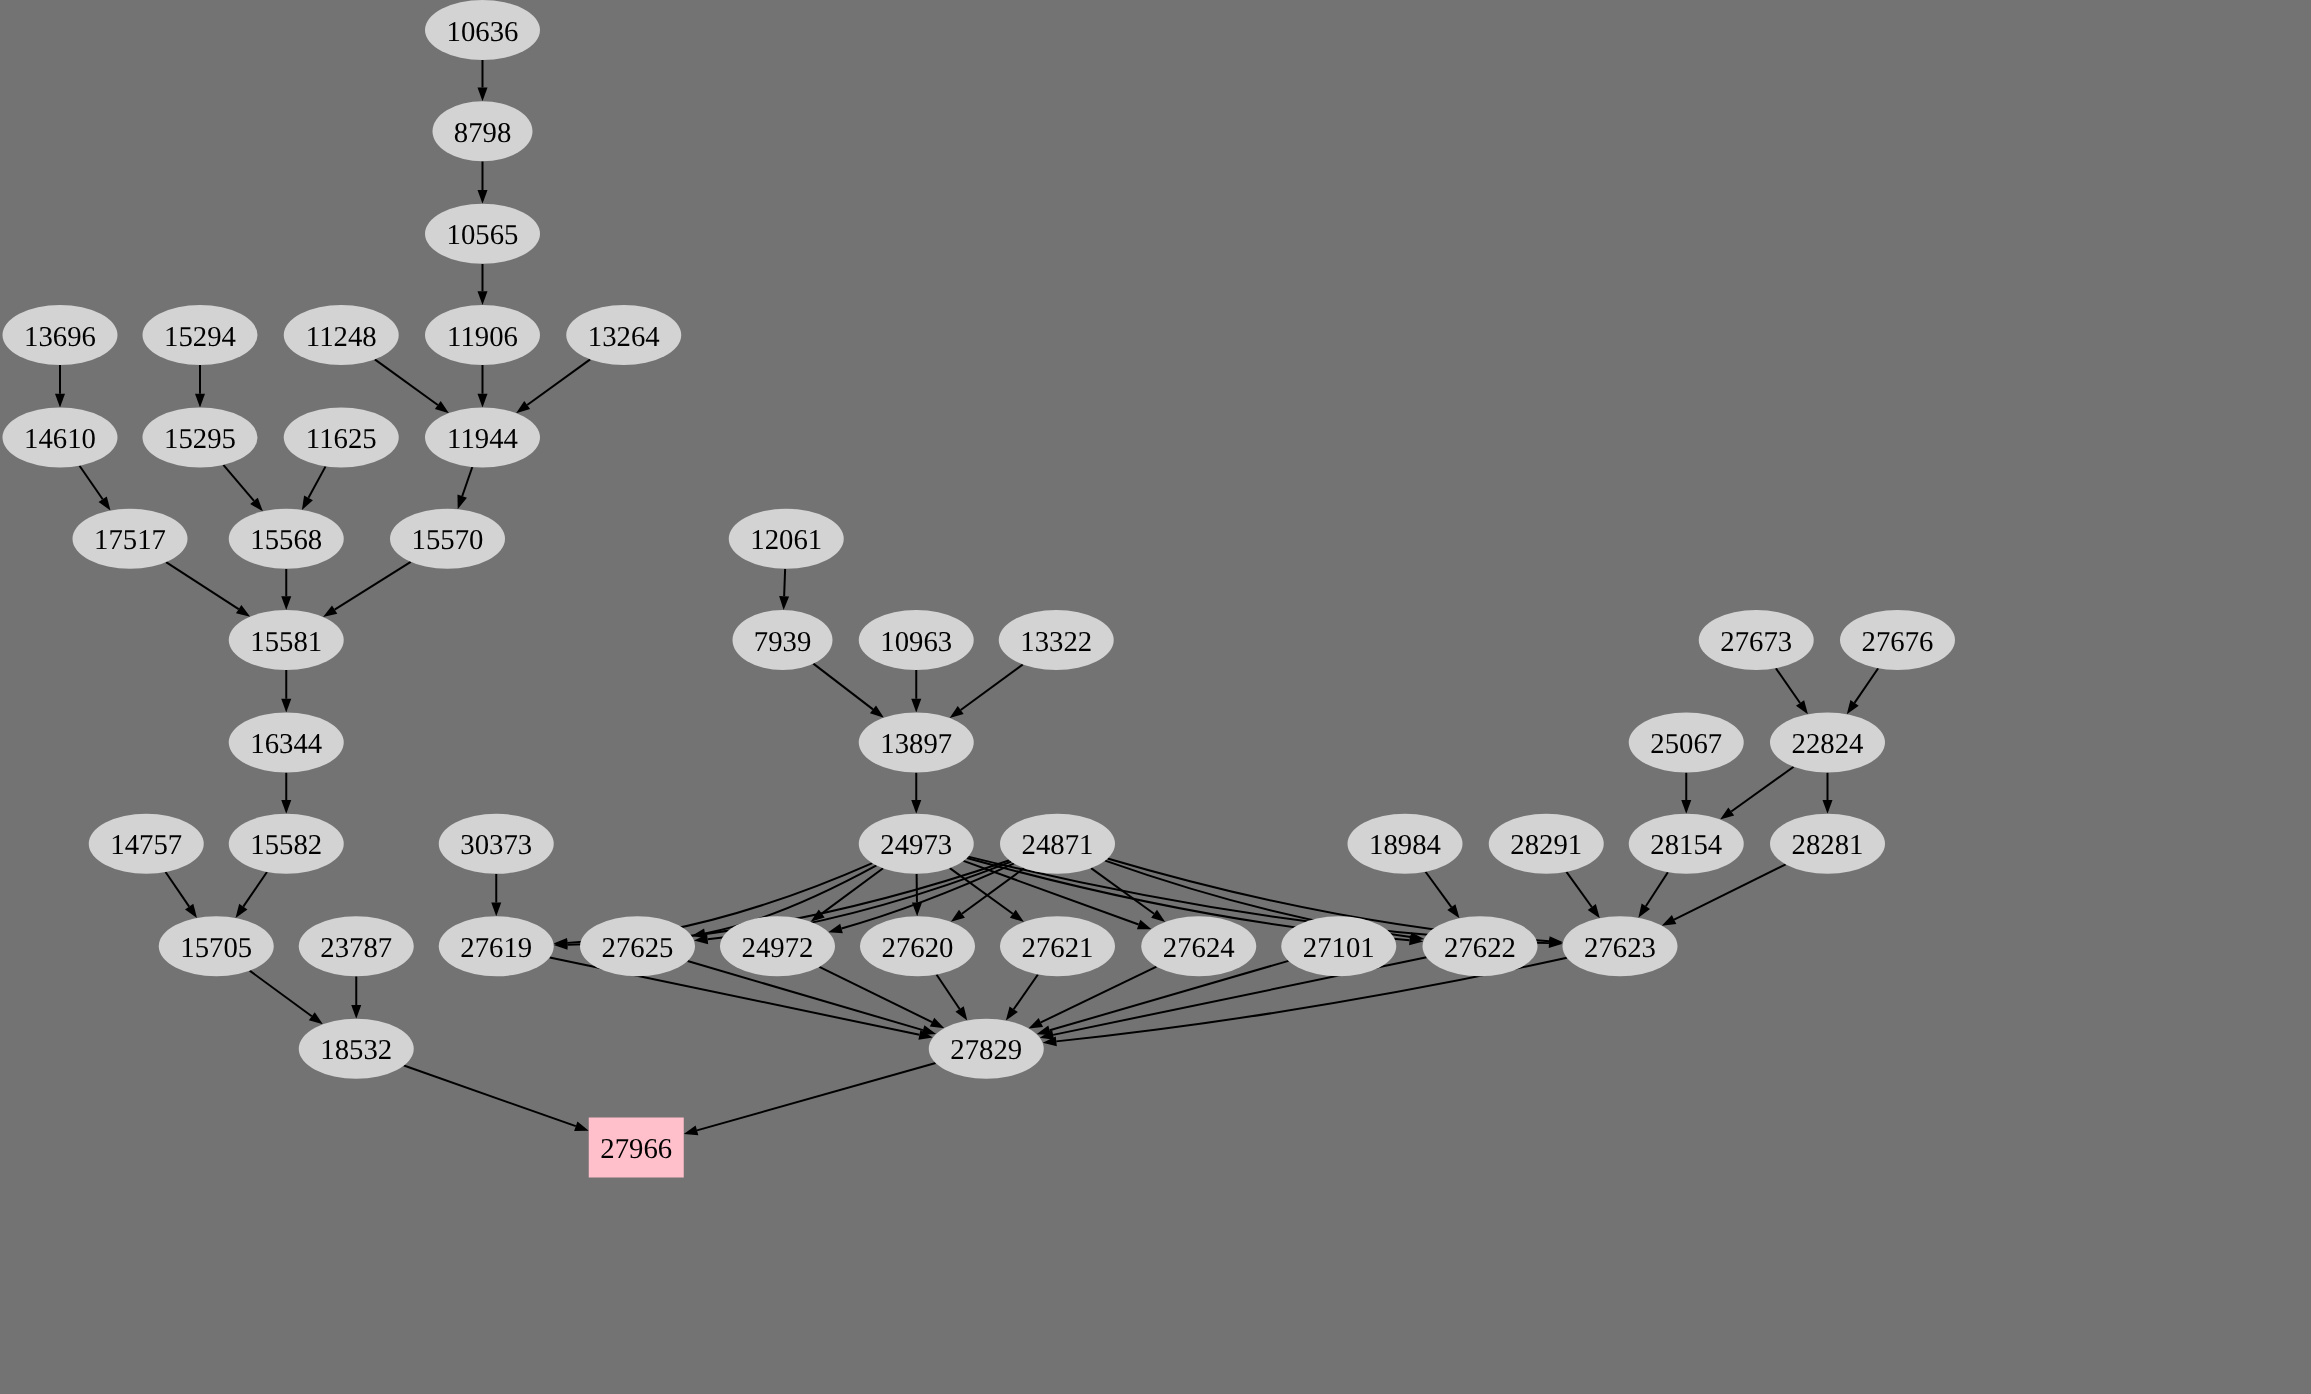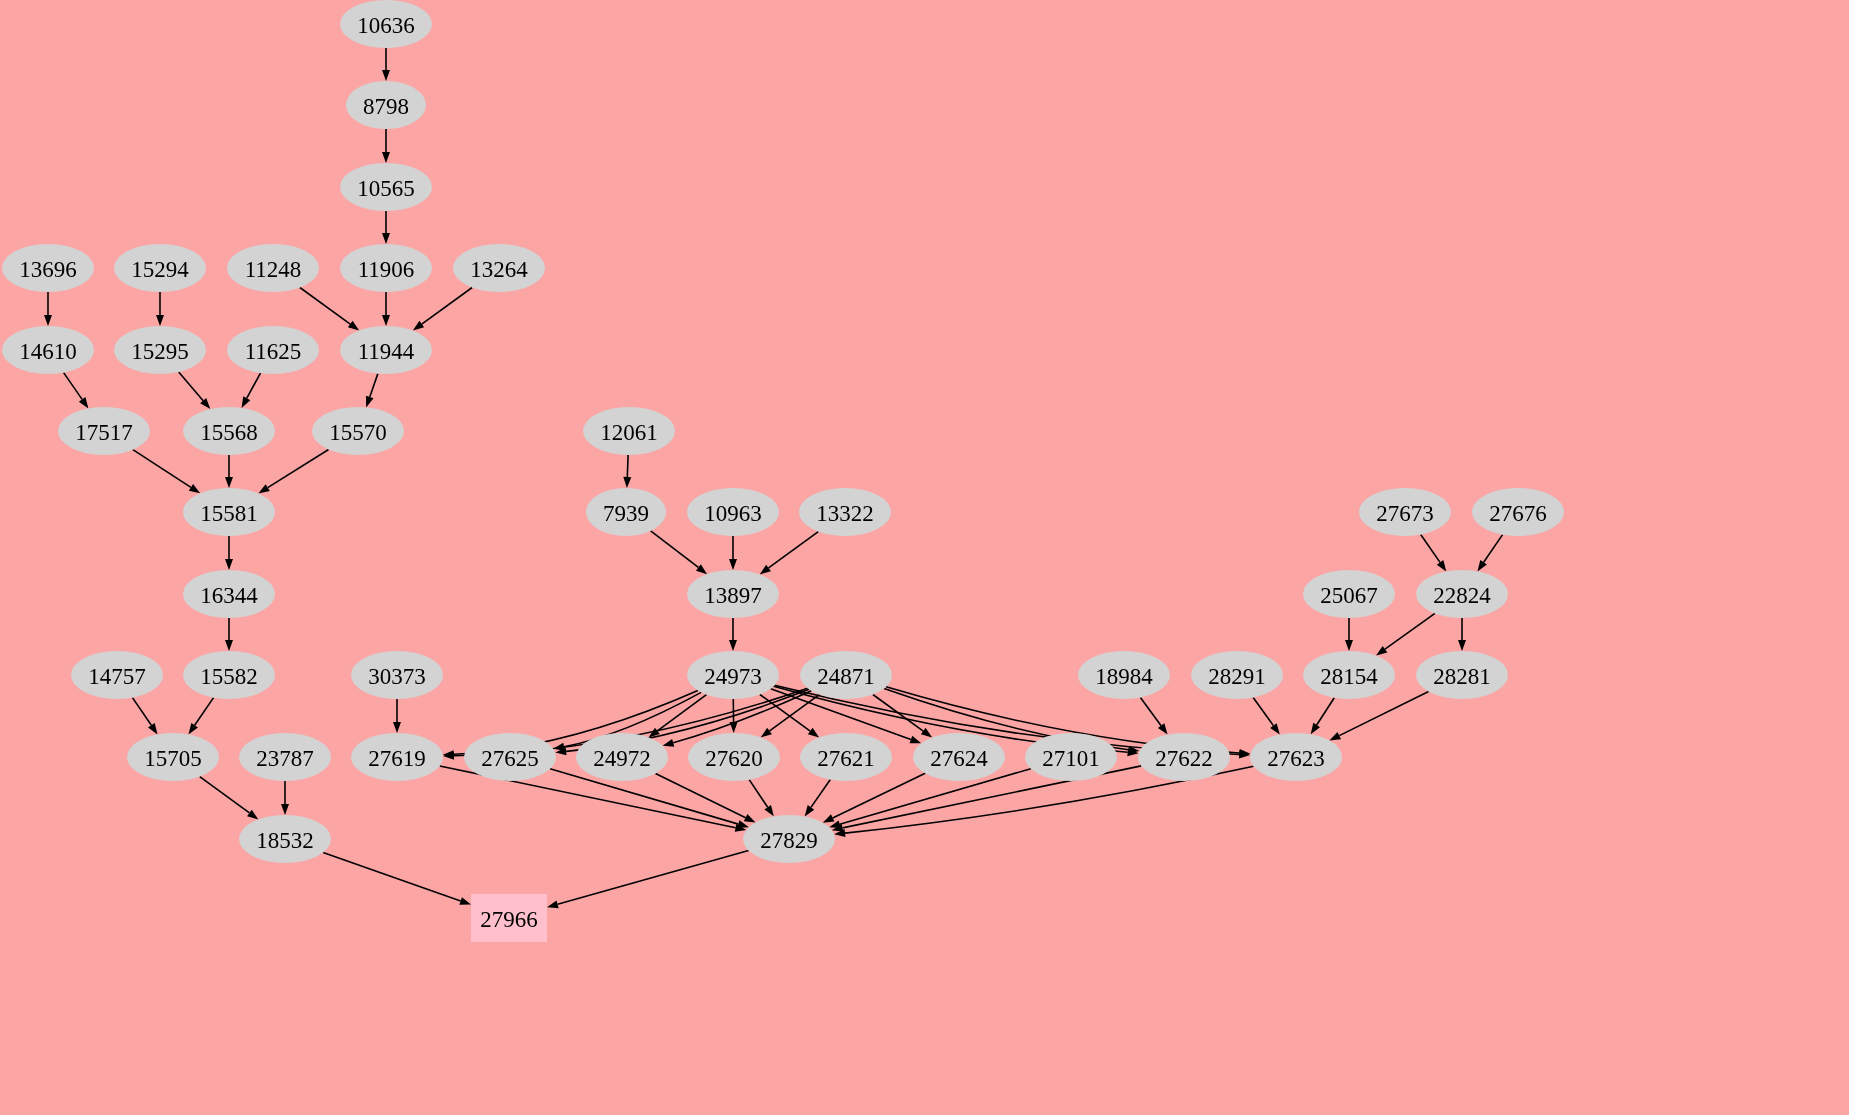--- a/index.html
+++ b/index.html
@@ -45,21 +45,21 @@
   }
   .edge-head {
     fill: #000000;
     stroke: none;
   }
   .node-group { cursor: pointer; }
 </style>
 </head>
 <body>
 
-<div id="graph-root" style="background: #fca5a5; text-align: center;">
+<div id="graph-root" style="background: #737373; text-align: center;">
   <svg class="graph-canvas" id="graph-svg" viewBox="0 0 1849 1115" xmlns="http://www.w3.org/2000/svg">
     <g id="edges-layer">
         <path d="M 386.00 48.00 L 386.00 70.00" class="edge-path"></path>
         <polygon points="386.00,81.00 382.00,70.00 390.00,70.00" class="edge-head"></polygon>
         <path d="M 386.00 129.00 L 386.00 152.00" class="edge-path"></path>
         <polygon points="386.00,163.00 382.00,152.00 390.00,152.00" class="edge-head"></polygon>
         <path d="M 386.00 211.00 L 386.00 233.00" class="edge-path"></path>
         <polygon points="386.00,244.00 382.00,233.00 390.00,233.00" class="edge-head"></polygon>
         <path d="M 386.00 292.00 L 386.00 315.00" class="edge-path"></path>
         <polygon points="386.00,326.00 382.00,315.00 390.00,315.00" class="edge-head"></polygon>

